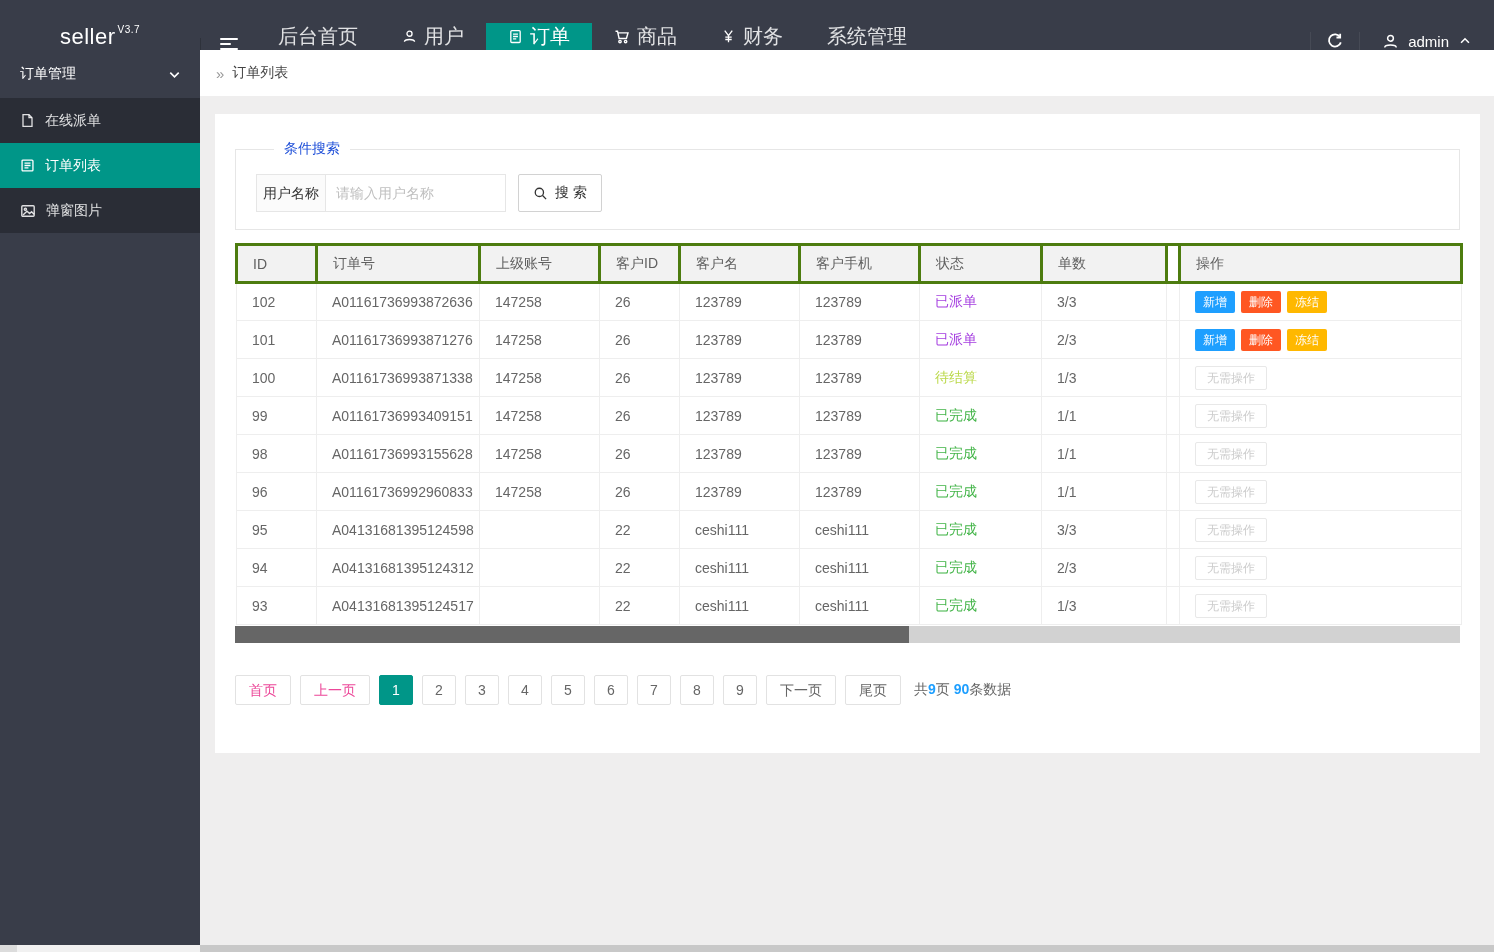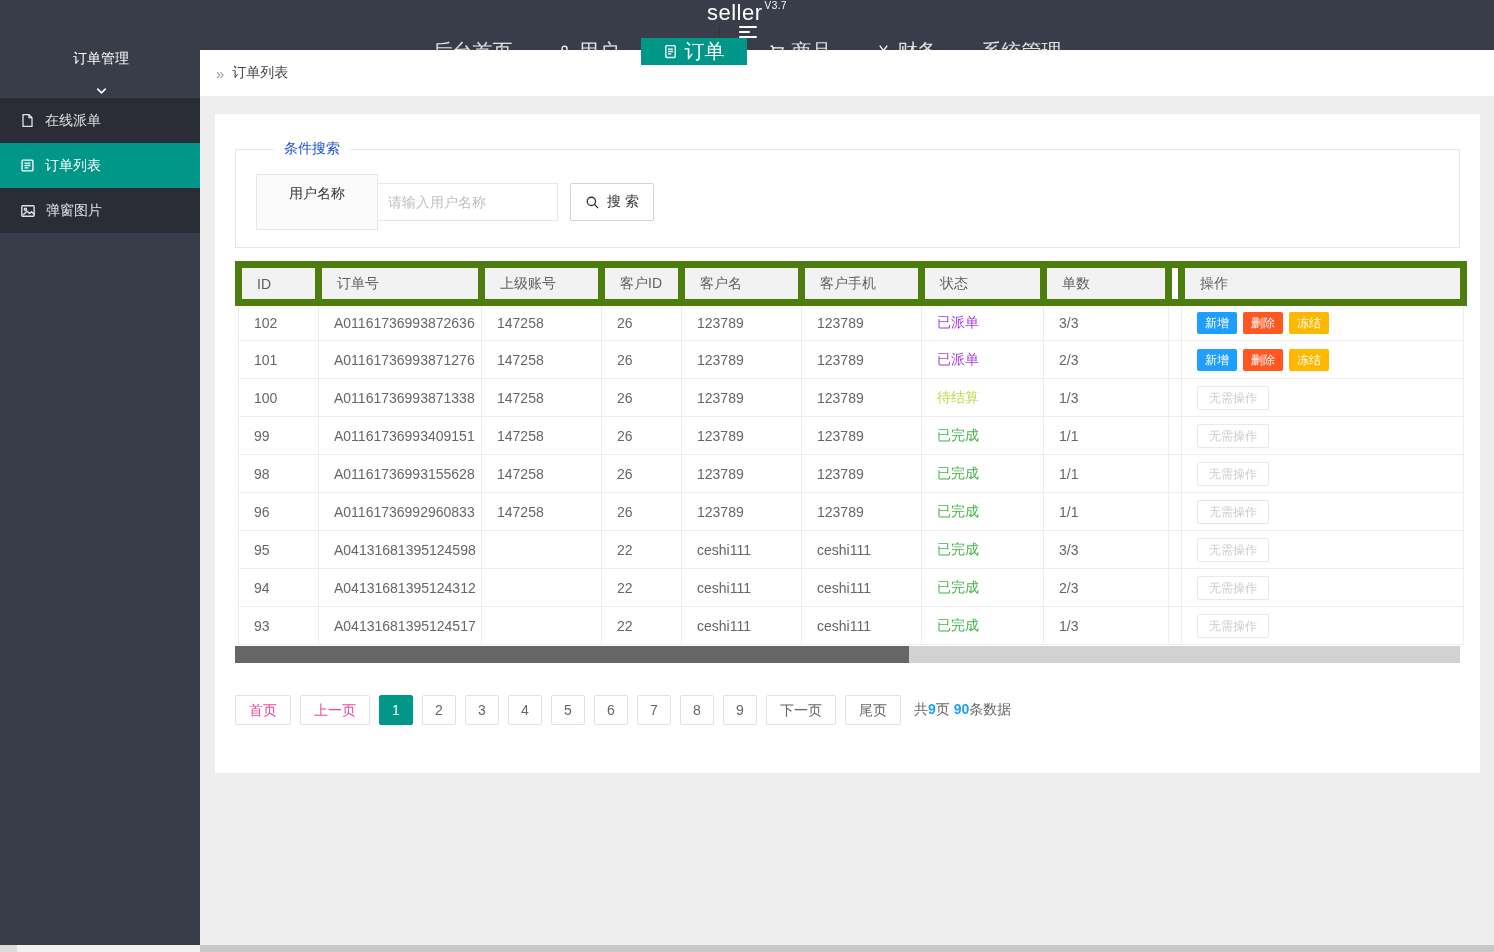--- a/index.html
+++ b/index.html
@@ -3,78 +3,78 @@
 <meta charset="utf-8">
 <style>
   * { margin:0; padding:0; box-sizing:border-box; }
   html,body { width:1494px; height:952px; overflow:hidden; }
   body {
     font-family:"Liberation Sans","DejaVu Sans",sans-serif;
     background:#efefef; color:#666; position:relative; font-size:14px;
   }
   
   .header { position:absolute; top:0; left:0; width:1494px; height:50px;
-    background:#393d49; display:flex; align-items:center; z-index:20;flex-direction:column; }
+    background:#393d49; display:flex; align-items:flex-end; z-index:20; }
   .logo { width:200px; display:flex; align-items:center; justify-content:center;
     color:#fff; font-size:22px; letter-spacing:.5px; }
   .logo sup { font-size:10px; margin-left:2px; top:-8px; position:relative; }
   .collapse-btn { width:56px; display:flex; flex-direction:column; justify-content:center;
     align-items:center; gap:3px; cursor:pointer; border-left:1px solid rgba(0,0,0,.18); }
   .collapse-btn i { display:block; height:2px; background:#fff; border-radius:1px; }
   .collapse-btn i:nth-child(1){ width:18px; }
   .collapse-btn i:nth-child(2){ width:11px; align-self:flex-start; margin-left:19px; }
   .collapse-btn i:nth-child(3){ width:18px; }
   .nav { display:flex; }
   .nav-item { display:flex; align-items:center; gap:7px; padding:0 22px;
     color:rgba(255,255,255,.85); font-size:20px; cursor:pointer; }
   .nav-item.active { background:#009688; color:#fff; }
   .nav-item .ni { display:inline-flex; align-items:center; }
   .header-right { margin-left:auto; display:flex; align-items:stretch; }
   .refresh-btn { width:50px; display:flex; align-items:center; justify-content:center;
     cursor:pointer; border-left:1px solid rgba(255,255,255,.07);
     border-right:1px solid rgba(255,255,255,.07); }
-  .admin-menu { display:flex; align-items:center; gap:3px; padding:0 22px;
+  .admin-menu { display:flex; align-items:center; gap:9px; padding:0 22px;
     color:#fff; cursor:pointer; font-size:15px; }
   
   .sidebar { position:absolute; top:50px; left:0; width:200px; bottom:7px;
     background:#393d49; z-index:10; }
   .side-group-title { height:48px; display:flex; align-items:center;
     justify-content:space-between; padding:0 18px 0 20px; color:#fff;
-    font-size:14px; cursor:pointer;flex-direction:column; }
+    font-size:14px; cursor:pointer; }
   .side-children { background:rgba(0,0,0,.26); }
   .side-item { height:45px; display:flex; align-items:center; gap:10px;
     padding-left:20px; color:rgba(255,255,255,.85); font-size:14px; cursor:pointer; }
   .side-item.active { background:#009688; color:#fff; }
   .side-item .si { display:inline-flex; align-items:center; }
   
   .main { position:absolute; left:200px; top:50px; right:0; bottom:7px; background:#efeeee; }
   .breadcrumb-bar { height:46px; background:#fff; display:flex; align-items:center;
     padding-left:16px; gap:8px; }
   .crumb-sep { color:#999; font-size:15px; }
   .crumb-current { color:#444; font-size:14px; }
   .card { margin:18px 14px 0 15px; background:#fff; padding:20px 20px 48px; }
   
   .search-fieldset { border:1px solid #e6e6e6; margin-top:6px; padding:16px 20px 17px; }
   .search-fieldset legend { margin-left:18px; padding:0 10px; font-size:14px; color:#1d4ed8; }
   .search-row { display:flex; align-items:center; }
-  .field-label { border:1px solid #e6e6e6; background:#fbfbfb; padding:0 32px;
-    height:56px; line-height:36px; font-size:14px; color:#333; white-space:nowrap; }
+  .field-label { border:1px solid #e6e6e6; background:#fbfbfb; padding:0 6px;
+    height:38px; line-height:36px; font-size:14px; color:#333; white-space:nowrap; }
   .field-input { border:1px solid #e6e6e6; border-left:none; height:38px; width:180px;
     padding:0 10px; font-size:14px; color:#666; outline:none;
     font-family:"Liberation Sans","DejaVu Sans",sans-serif; }
   .field-input::placeholder { color:#bfbfbf; }
   .search-btn { margin-left:12px; display:inline-flex; align-items:center; gap:7px;
     border:1px solid #d2d2d2; background:#fff; height:38px; padding:0 14px;
     font-size:14px; color:#333; cursor:pointer; border-radius:2px;
     font-family:"Liberation Sans","DejaVu Sans",sans-serif; }
   
   table.data-table { width:100%; border-collapse:collapse; table-layout:fixed;
     margin-top:13px; font-size:14px; color:#666; }
   .data-table th { background:#f2f2f2; font-weight:400; text-align:left;
-    padding:0 15px; height:38px; border:7px solid #4d7c0f; color:#5f5f5f;
+    padding:0 15px; height:38px; border:3px solid #4d7c0f; color:#5f5f5f;
     overflow:hidden; white-space:nowrap; }
   .data-table td { background:#fff; padding:0 15px; height:38px;
     border:1px solid #eee; overflow:hidden; white-space:nowrap; }
   .data-table th.gapcol, .data-table td.gapcol { background:#fff; padding:0; }
   .action-btn { display:inline-block; color:#fff; font-size:12px; line-height:1;
     padding:5px 8px; border-radius:2px; margin-right:6px; cursor:pointer; border:none;
     font-family:"Liberation Sans","DejaVu Sans",sans-serif; }
   .no-action { display:inline-block; border:1px solid #e8e8e8; color:#ccc;
     font-size:12px; line-height:1; padding:5px 11px; border-radius:2px; background:#fff; }
   

